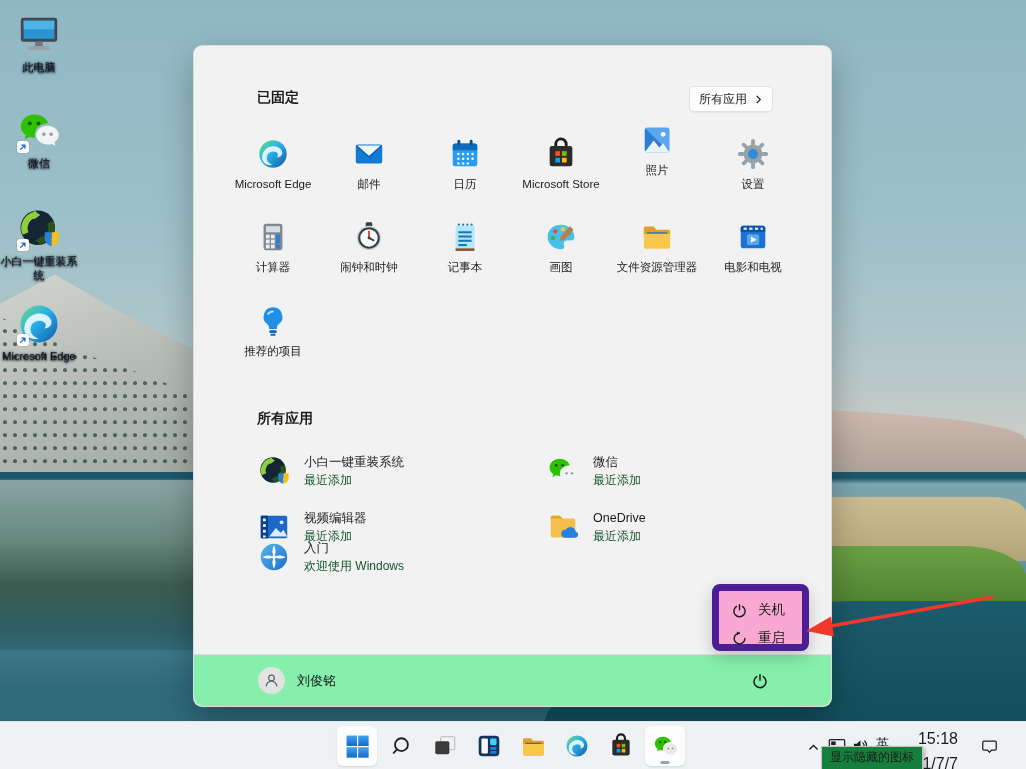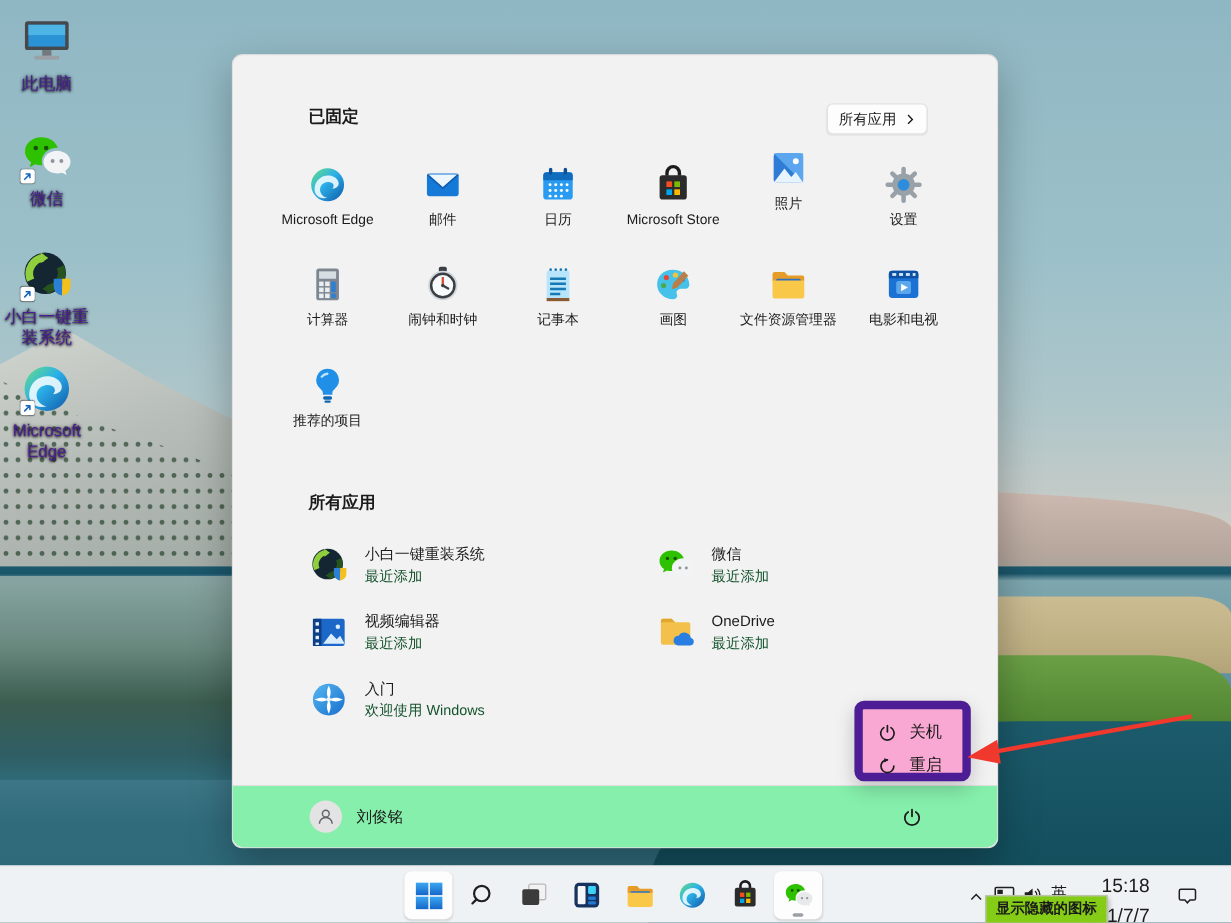--- a/index.html
+++ b/index.html
@@ -31,21 +31,21 @@
     background:linear-gradient(180deg,#6ba046 0%,#578c36 55%,#49792c 100%);
     border-radius:55% 14% 0 0 / 95% 40% 0 0; }
   .water-br { position:absolute; left:540px; right:0; top:601px; bottom:0;
     background:linear-gradient(180deg,#1c5b6c 0%,#14505f 60%,#104a59 100%);
     border-radius:65% 0 0 0 / 85% 0 0 0; }
 
   
   #desktop-icons { position:absolute; left:0; top:0; width:78px; z-index:1; }
   .dicon { position:absolute; left:0; width:78px; display:flex; flex-direction:column; align-items:center; cursor:pointer; }
   .dicon .ic { position:relative; width:46px; height:46px; display:flex; align-items:center; justify-content:center; }
-  .dicon .lbl { margin-top:2px; font-size:14px; line-height:1.3; color:#4c1d95; text-align:center;
+  .dicon .lbl { margin-top:2px; font-size:11px; line-height:1.3; color:#0f172a; text-align:center;
     text-shadow:0 1px 2px rgba(0,0,0,.9),0 0 3px rgba(0,0,0,.7); }
   .sc-badge { position:absolute; left:1px; bottom:1px; width:12px; height:12px; background:#fff; border-radius:2.5px;
     box-shadow:0 0 1px rgba(0,0,0,.6); display:flex; align-items:center; justify-content:center; }
 
   
   #start-menu { position:absolute; left:193px; top:45px; width:639px; height:662px; z-index:5;
     background:#f2f2f2; border:1px solid rgba(0,0,0,.09); border-radius:9px;
     box-shadow:0 14px 34px rgba(0,0,0,.28); }
   .sm-header { position:absolute; left:63px; top:43px; font-size:14px; font-weight:700; }
   .all-apps { position:absolute; left:495px; top:40px; height:26px; padding:0 9px; display:flex; align-items:center; gap:7px;
@@ -86,22 +86,22 @@
     cursor:pointer; position:relative; }
   .tb-btn.active { background:#fdfdfd; box-shadow:0 1px 2px rgba(0,0,0,.12); }
   .run-dot { position:absolute; bottom:2px; left:50%; transform:translateX(-50%); width:9px; height:3px;
     border-radius:2px; background:#9aa0a6; }
   #tray { position:absolute; right:0; top:0; height:48px; }
   .tray-chevron { position:absolute; left:-222px; top:16px; width:18px; height:18px; cursor:pointer; display:flex; align-items:center; justify-content:center;}
   .tray-ic { position:absolute; top:16px; cursor:pointer; }
   .ime { font-size:13px; }
   #clock { position:absolute; left:-136px; top:5px; width:68px; text-align:right; font-size:16px; line-height:1.55; cursor:pointer; }
   .notif { position:absolute; left:-46px; top:15px; cursor:pointer; }
-  #tray-tooltip { position:absolute; left:821px; top:746px; z-index:12; background:#84cc16; border:1px solid #c3c3c3;
-    padding:2px 8px 3px; font-size:12px; box-shadow:2px 2px 4px rgba(0,0,0,.25); white-space:nowrap;font-weight:bold; }
+  #tray-tooltip { position:absolute; left:821px; top:746px; z-index:12; background:#15803d; border:1px solid #c3c3c3;
+    padding:2px 8px 3px; font-size:12px; box-shadow:2px 2px 4px rgba(0,0,0,.25); white-space:nowrap; }
 </style>
 </head>
 <body>
 
 <div id="wall">
   <div class="sky"></div>
   <div class="mtn-pink"></div>
   <div class="mtn-left"></div>
   <div class="trees-left"></div>
   <div class="water"></div>
@@ -429,21 +429,21 @@
           <path d="M5 8a2 2 0 0 1 2-2h7.5l3 3H29a2 2 0 0 1 2 2v16a2 2 0 0 1-2 2H7a2 2 0 0 1-2-2z" fill="#f3c14b"></path>
           <path d="M5 8a2 2 0 0 1 2-2h7.5l3 3H5z" fill="#e0a72f"></path>
           <path d="M20.2 29.5a4.3 4.3 0 0 1 .6-8.6 5.8 5.8 0 0 1 10.7 2.1 3.3 3.3 0 0 1-.6 6.5z" fill="#2a7de1"></path>
         </svg></span>
     <span>
         <div class="rtitle">OneDrive</div>
         <div class="rsub">最近添加</div>
       </span>
   </div>
 
-  <div class="rec-item" style="left:60px;top:515px">
+  <div class="rec-item" style="left:60px;top:489px">
     <span class="ricon"><svg width="34" height="34" viewBox="0 0 36 36">
           <defs>
             <linearGradient id="gsG" x1="0" y1="0" x2="1" y2="1">
               <stop offset="0" stop-color="#55b7f0"></stop>
               <stop offset="1" stop-color="#1a6fce"></stop>
             </linearGradient>
           </defs>
           <circle cx="18" cy="18" r="14" fill="url(#gsG)"></circle>
           <path d="M18 5.5c2.2 5.2 2.2 7.3 0 12.5-2.2-5.2-2.2-7.3 0-12.5zM18 30.5c-2.2-5.2-2.2-7.3 0-12.5 2.2 5.2 2.2 7.3 0 12.5zM5.5 18c5.2-2.2 7.3-2.2 12.5 0-5.2 2.2-7.3 2.2-12.5 0zM30.5 18c-5.2 2.2-7.3 2.2-12.5 0 5.2-2.2 7.3-2.2 12.5 0z" fill="#fff"></path>
           <circle cx="18" cy="18" r="2" fill="#eaf4fd"></circle>

